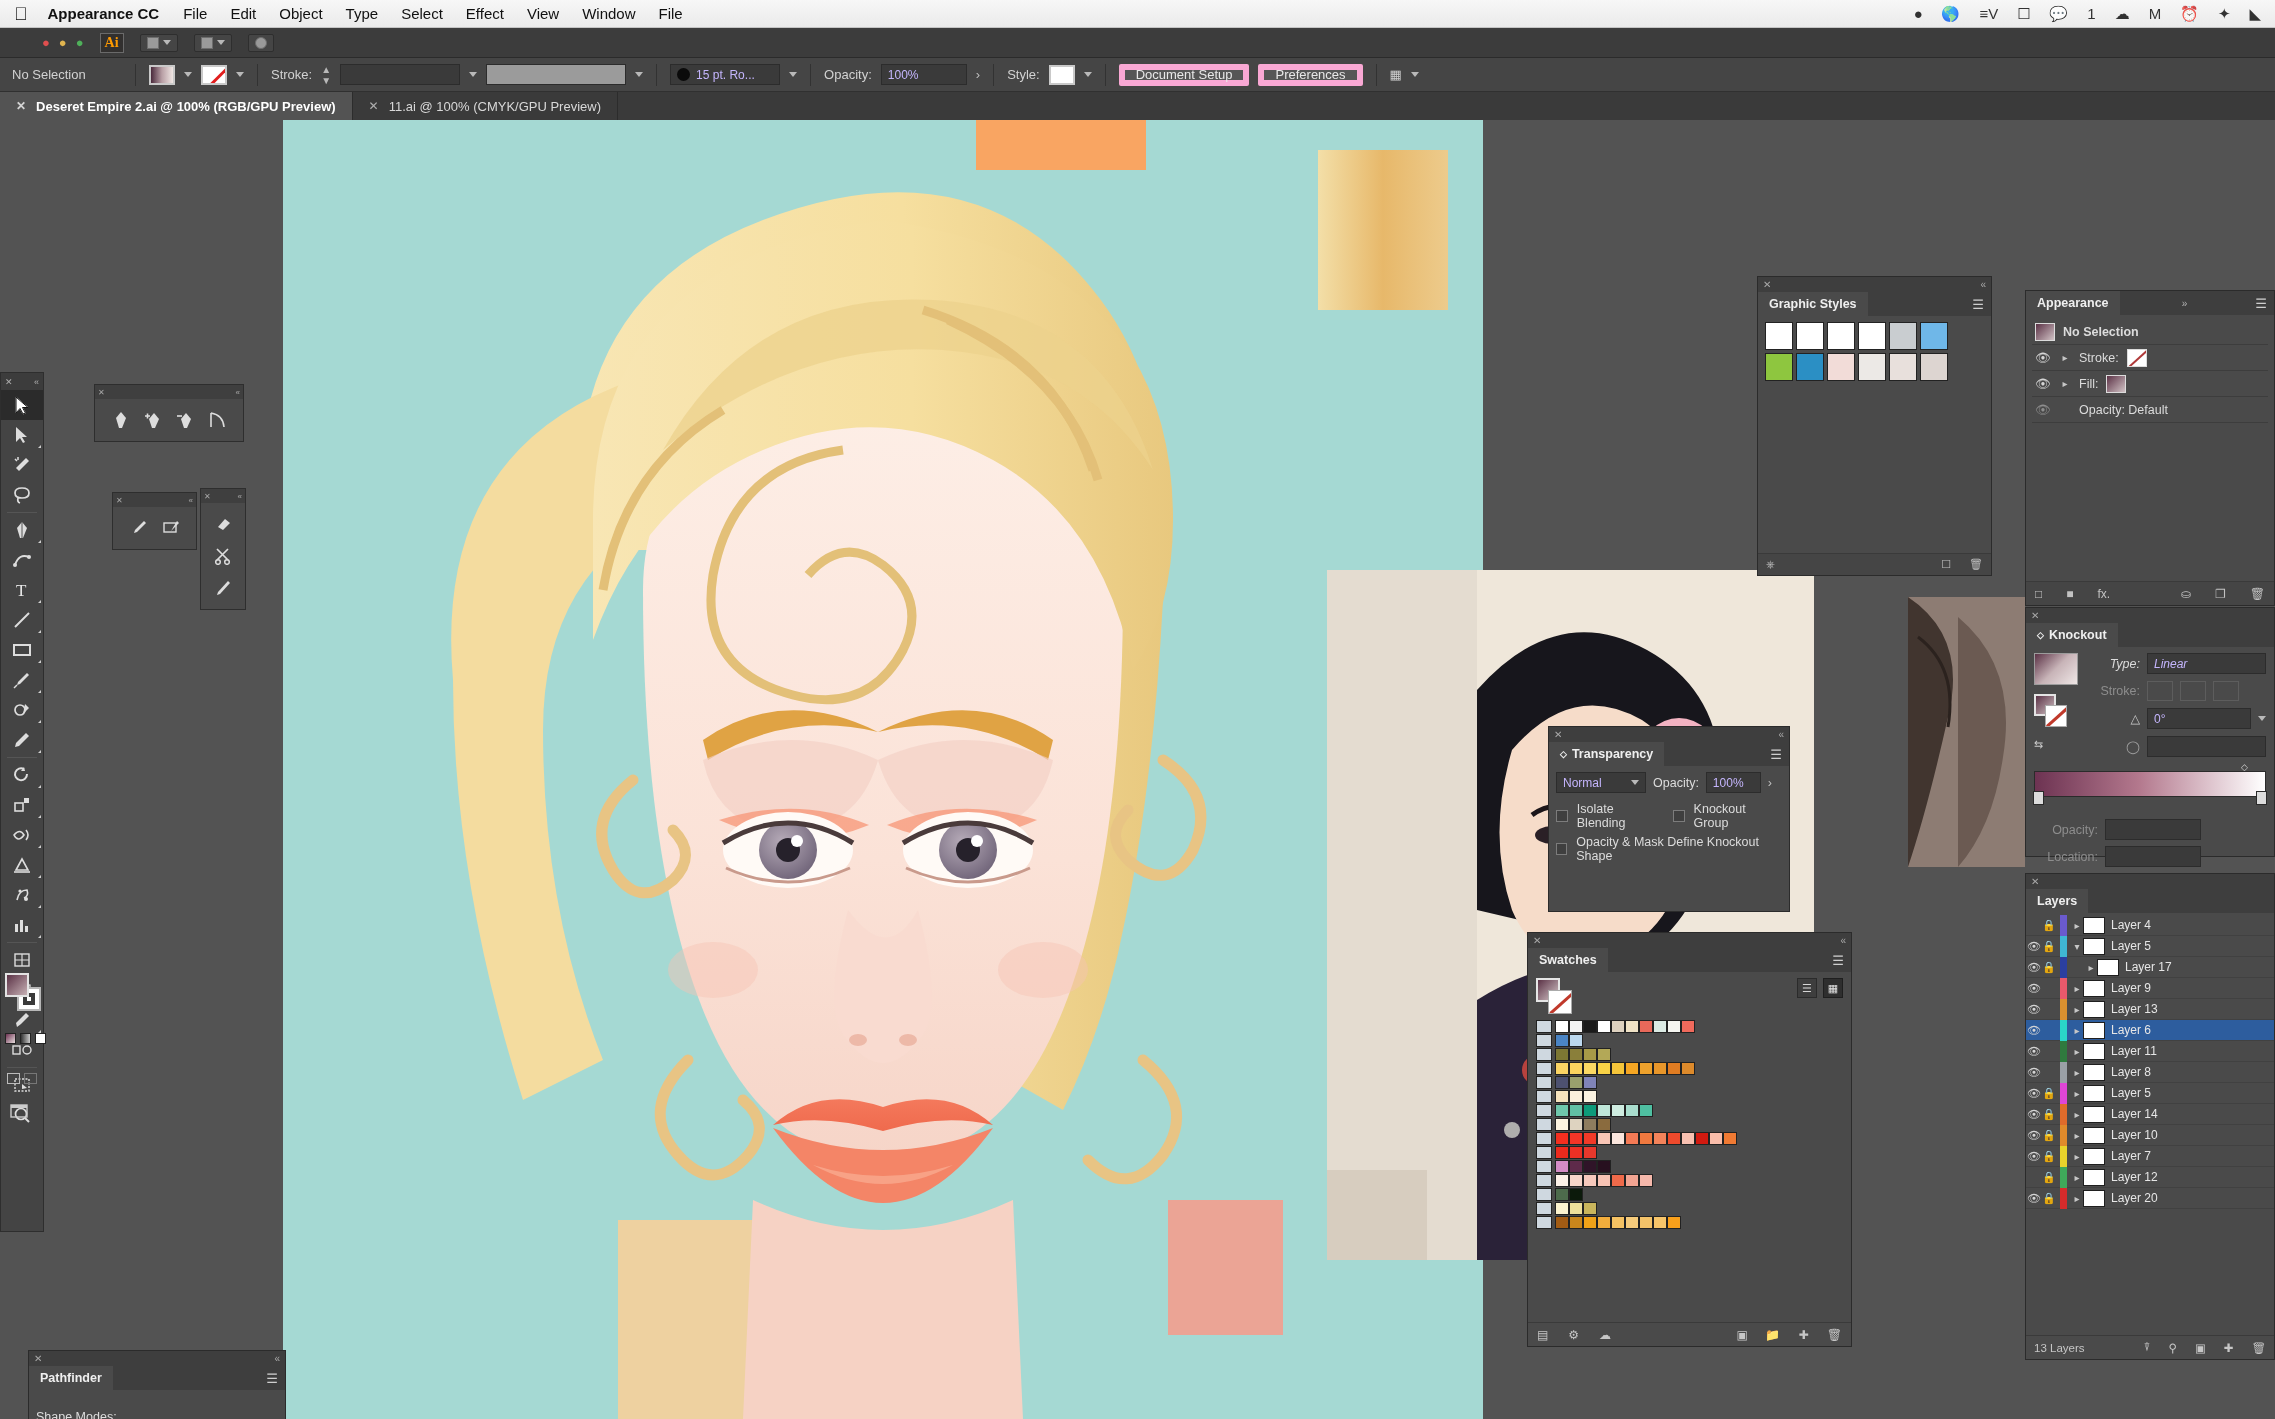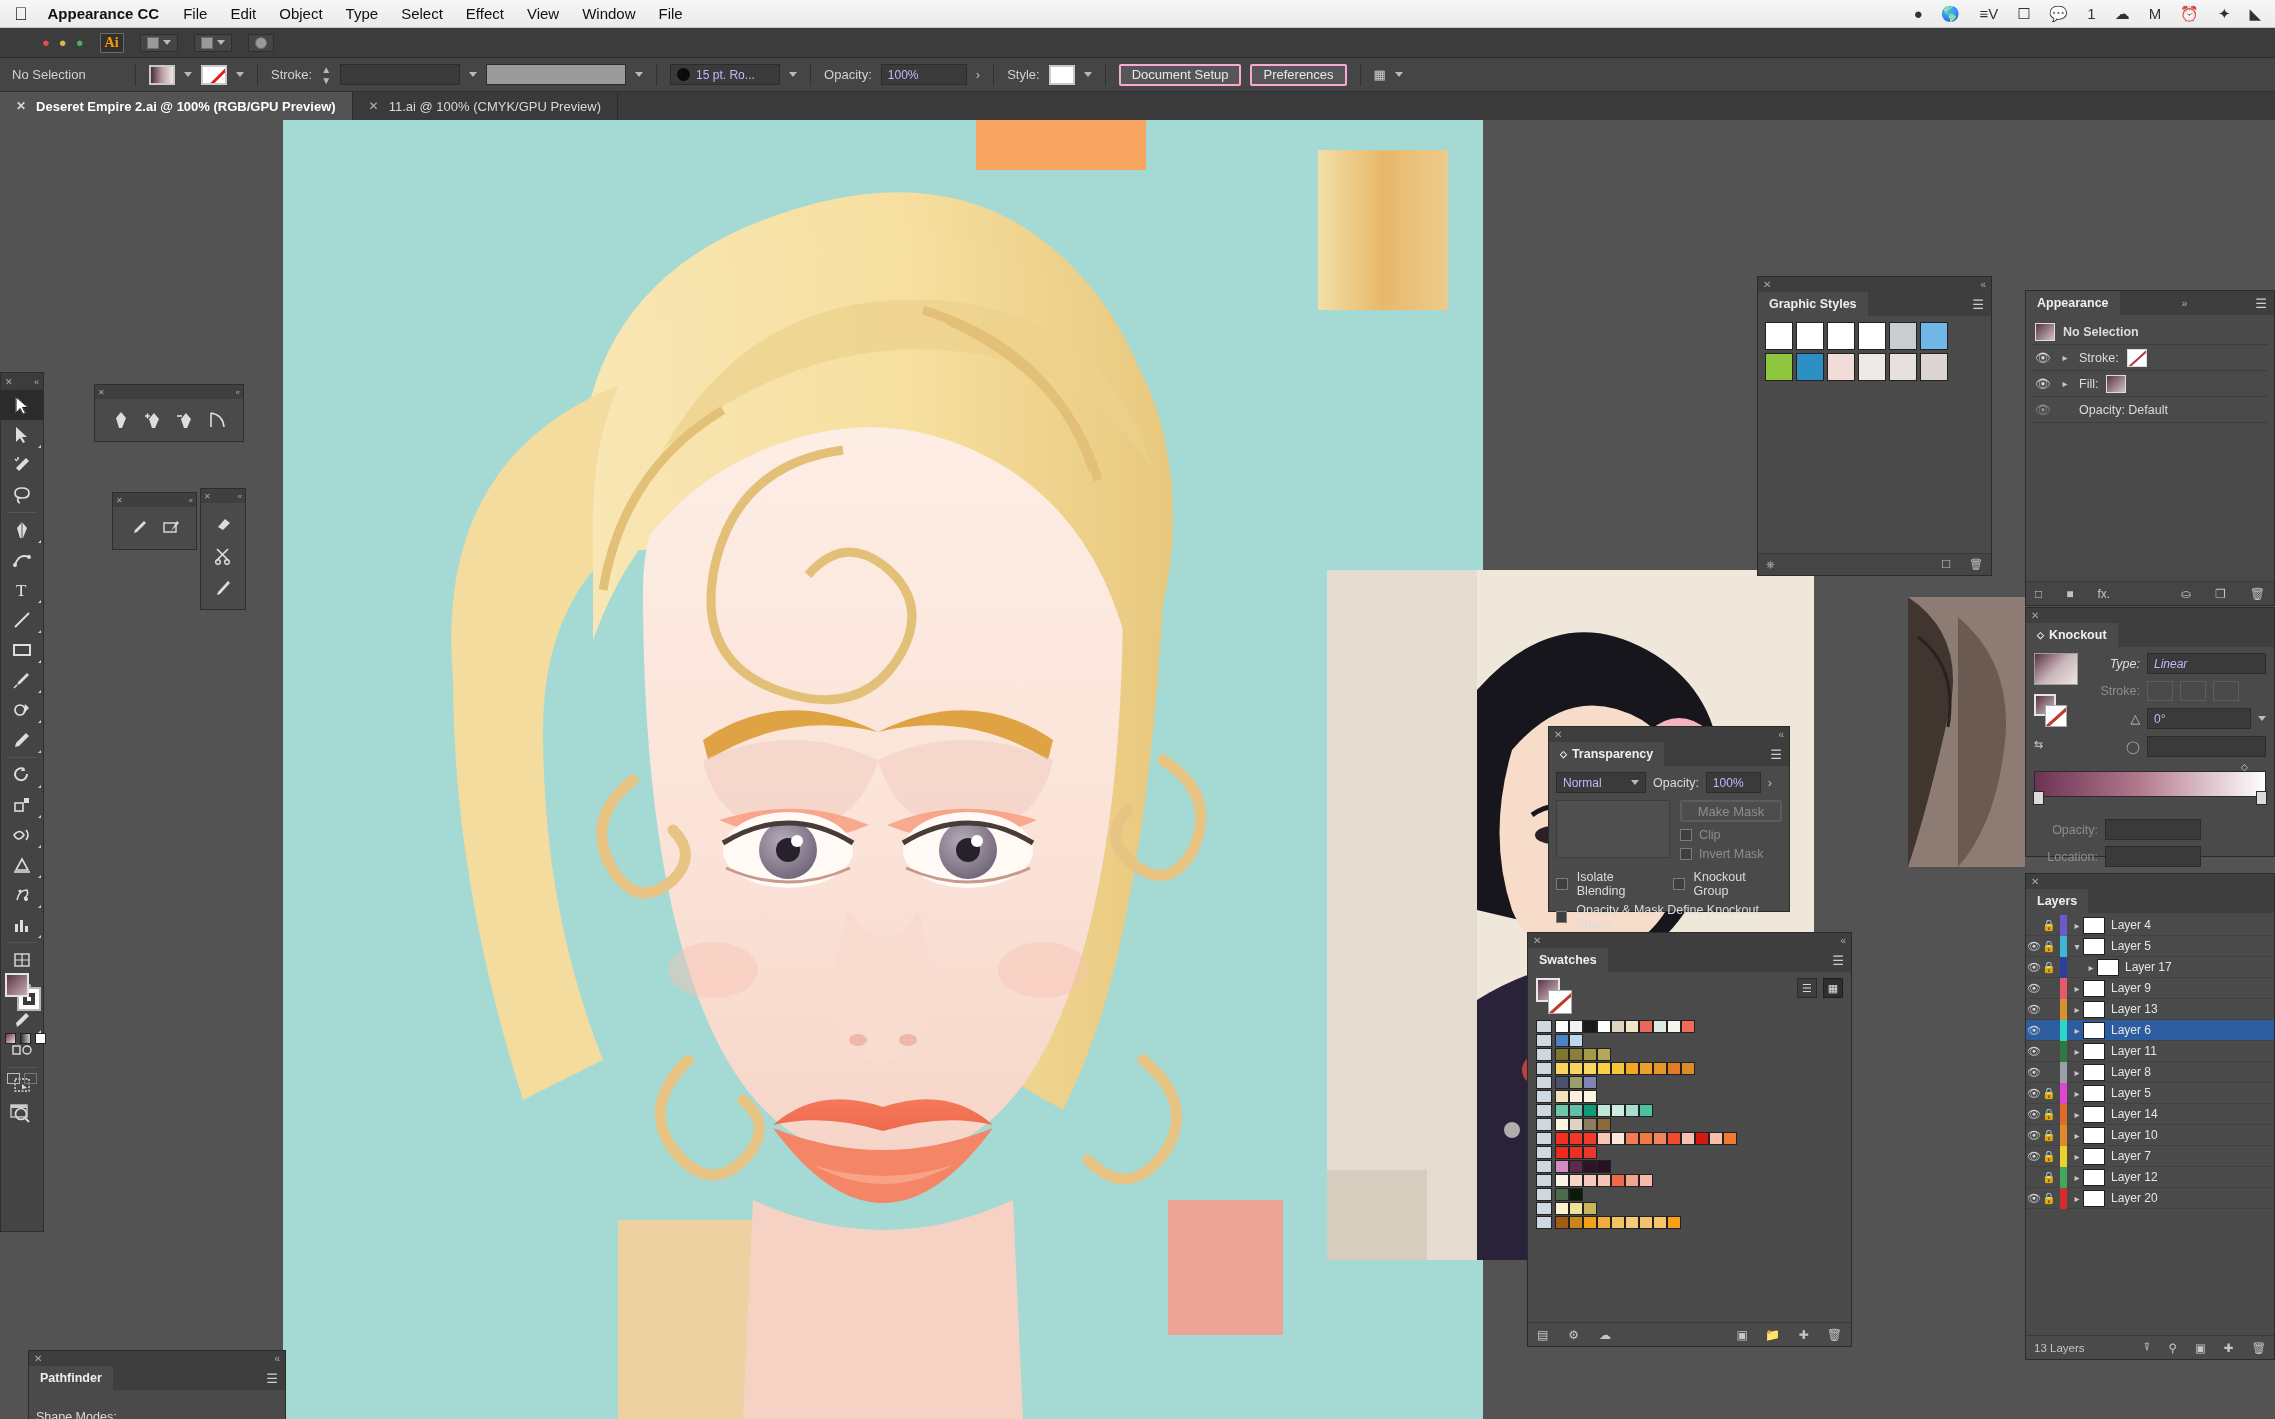--- a/index.html
+++ b/index.html
@@ -34,21 +34,21 @@
   .csep { width:1px; height:22px; background:#323232; margin:0 4px; }
   .swfill { width:26px; height:20px; border:2px solid #c9c9c9;
     background:linear-gradient(90deg,#4a2a3c,#b9a0a6,#f0e7e4); }
   .caret { width:0;height:0;border-left:4px solid transparent;border-right:4px solid transparent;
     border-top:5px solid #b9b9b9; display:inline-block; }
   .stroke-sw { width:26px; height:20px; border:2px solid #c9c9c9; background:#fff; position:relative; overflow:hidden; }
   .stroke-sw:after { content:""; position:absolute; left:-3px; top:9px; width:36px; height:3px;
     background:#e11d1d; transform:rotate(-45deg); }
   .fld { height:21px; background:#3a3a3a; border:1px solid #2c2c2c; color:#c4b5fd;
     display:flex; align-items:center; padding:0 6px; font-size:12px; }
-  .btn { height:22px; background:#565656; border:2px solid #f9a8d4; border-radius:2px;
+  .btn { height:22px; background:#565656; border:6px solid #f9a8d4; border-radius:2px;
     color:#e8e8e8; font-size:13px; padding:0 11px; display:flex; align-items:center; }
   .dot { width:13px;height:13px;border-radius:50%;background:#0b0b0b; }
 
   
   .tabs { position:absolute; left:0; top:92px; width:2275px; height:28px;
     background:#3a3a3a; display:flex; align-items:stretch; font-size:13px; }
   .tab { display:flex; align-items:center; gap:10px; padding:0 16px; color:#d8d8d8;
     border-right:1px solid #2c2c2c; }
   .tab.active { background:#535353; color:#fff; font-weight:bold; }
   .tab .x { font-size:12px; opacity:.75; }
@@ -948,34 +948,20 @@
     <div style="padding:6px 7px;">
       <div class="row">
         <span class="fld" style="width:90px;justify-content:space-between;">
           <span>Normal</span>
             <span class="caret"></span>
         </span>
         <span>Opacity:</span>
         <span class="fld" style="width:55px;">100%</span>
         <span style="color:#c0c0c0;">›</span>
       </div>
-      <div class="row" style="margin-top:7px;align-items:flex-start;gap:10px;">
-        <div style="width:114px;height:58px;background:#4f4f4f;border:1px solid #3d3d3d;"></div>
-        <div style="flex:1;">
-          <div class="btn" style="justify-content:center;background:#4d4d4d;border-color:#5c5c5c;color:#8c8c8c;">Make Mask</div>
-          <div class="row muted" style="margin-top:6px;">
-              <span class="cbx"></span>
-              <span>Clip</span>
-            </div>
-          <div class="row muted" style="margin-top:5px;">
-              <span class="cbx"></span>
-              <span>Invert Mask</span>
-            </div>
-        </div>
-      </div>
       <div class="row" style="margin-top:9px;gap:9px;">
         <span class="cbx"></span>
         <span>Isolate Blending</span>
         <span class="cbx"></span>
         <span>Knockout Group</span>
       </div>
       <div class="row" style="margin-top:5px;gap:9px;">
         <span class="cbx"></span>
         <span>Opacity &amp; Mask Define Knockout Shape</span>
       </div>

